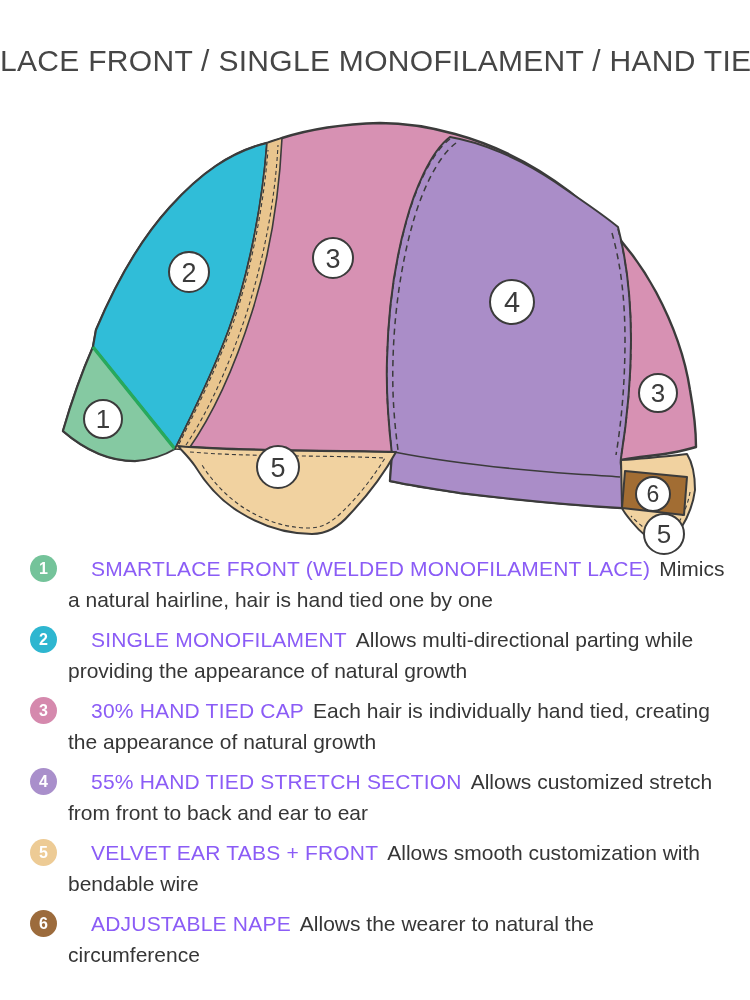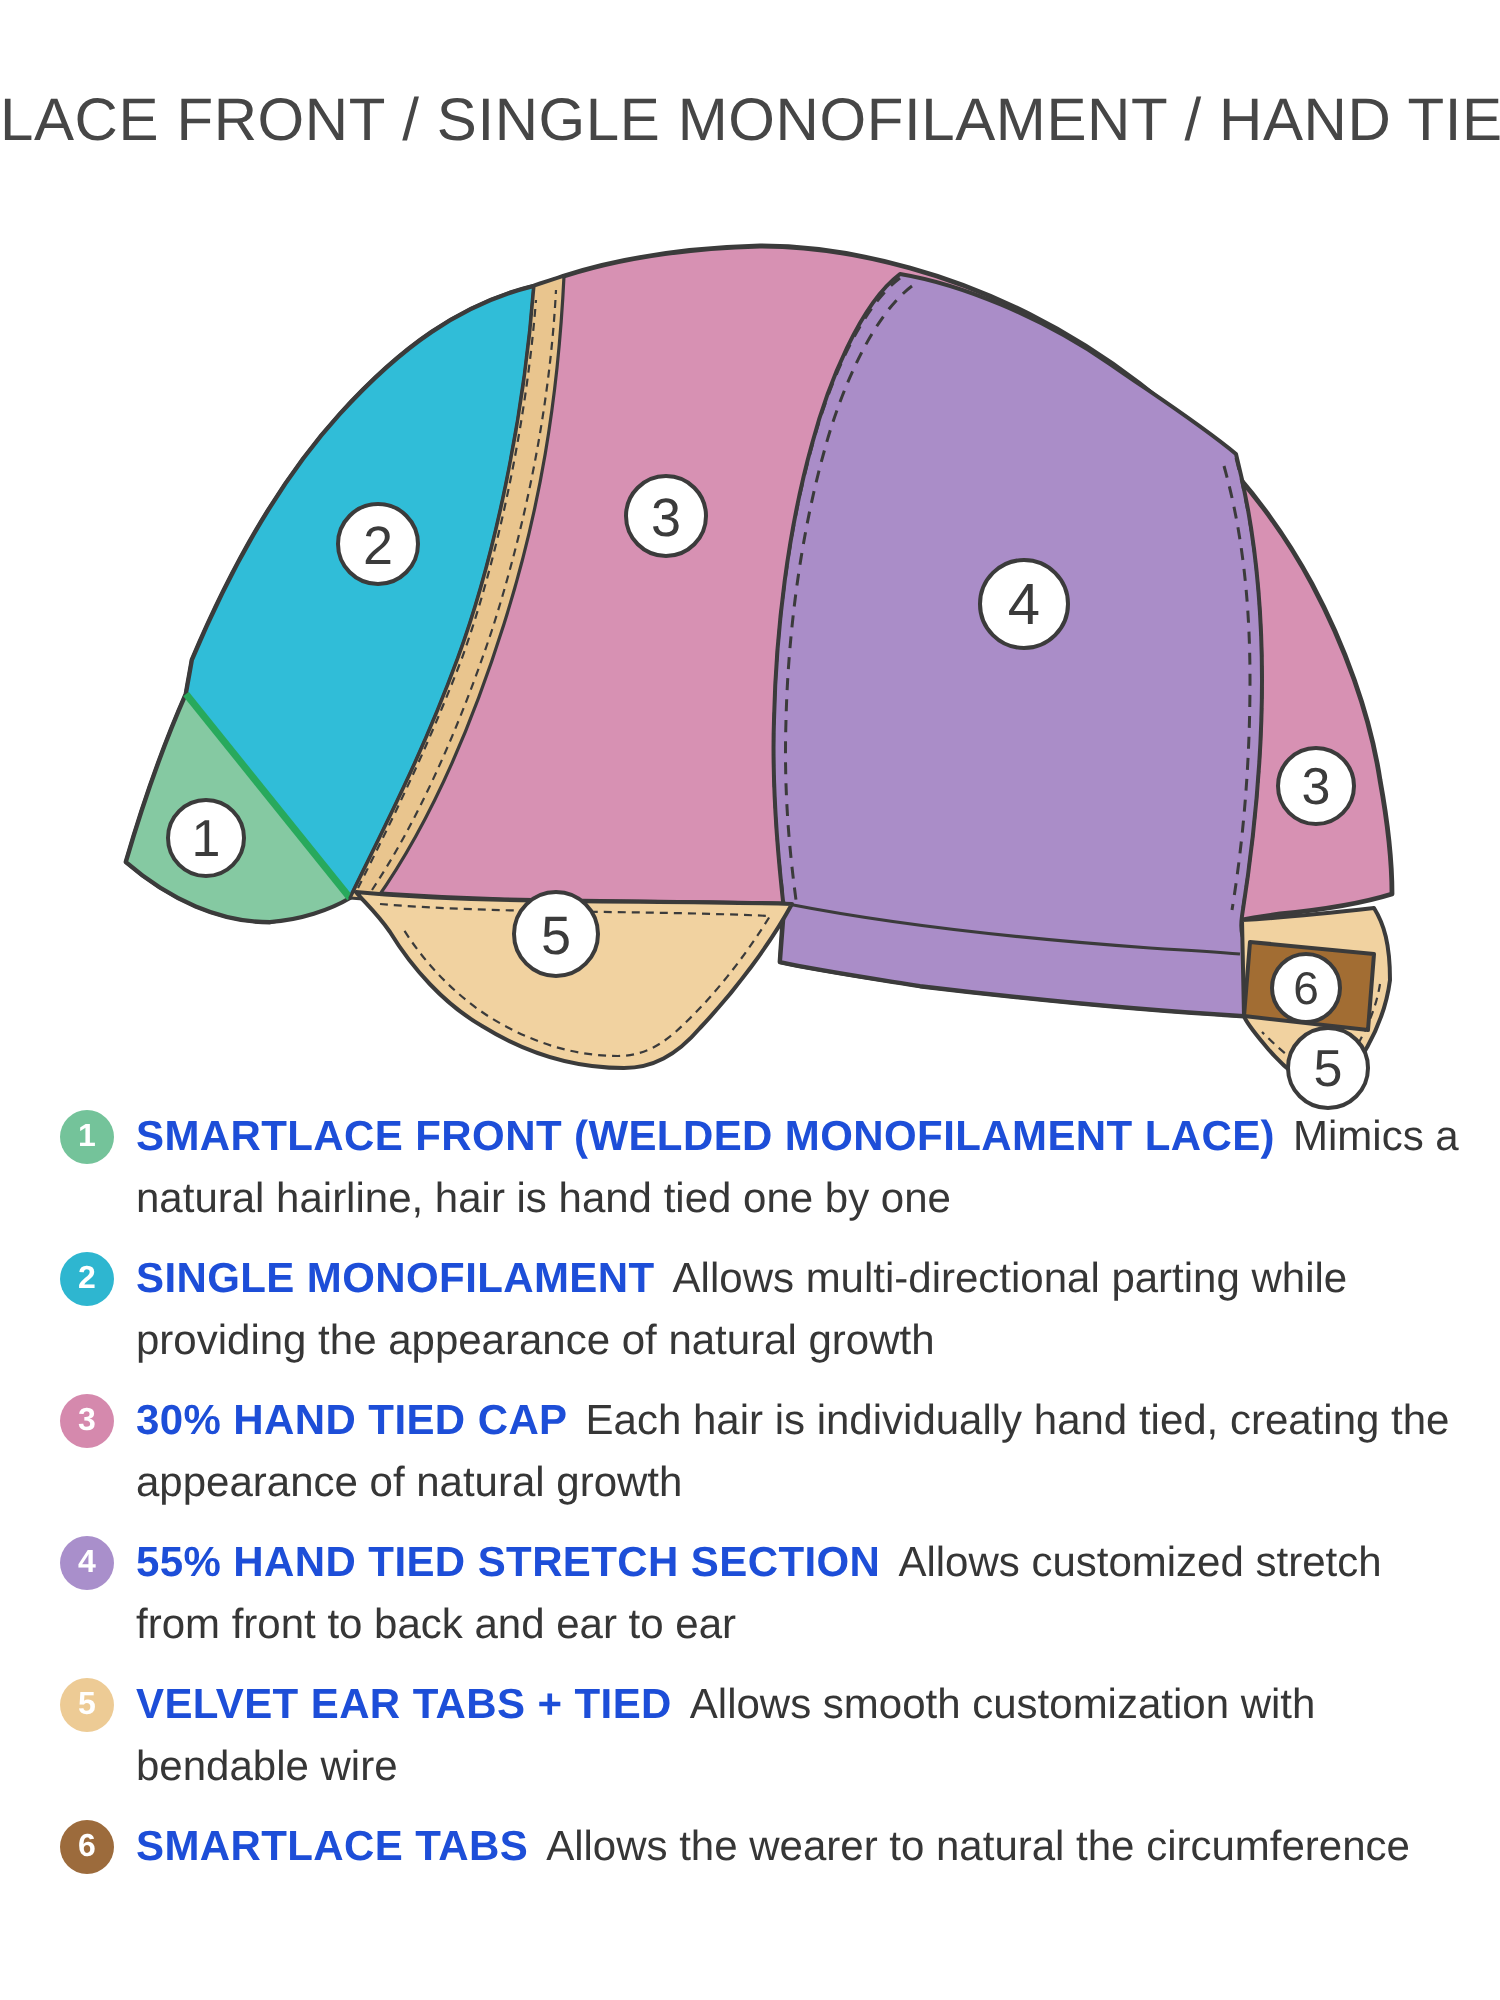--- a/index.html
+++ b/index.html
@@ -7,21 +7,21 @@
         font-family:"Liberation Sans",sans-serif;}
   .title{position:absolute;top:44px;left:0;width:750px;text-align:center;
          font-size:30px;letter-spacing:.3px;color:#464646;white-space:nowrap;}
   .cap-svg{position:absolute;left:0;top:100px;}
   .cap-svg text{font-family:"Liberation Sans",sans-serif;fill:#3b3b3b;}
   .legend{position:absolute;left:30px;top:553px;width:700px;}
   .legend-row{display:flex;align-items:flex-start;margin-bottom:9px;}
   .dot{flex:0 0 auto;width:27px;height:27px;border-radius:50%;margin:2px 11px 0 0;
        color:#fff;font-size:16px;font-weight:700;line-height:27px;text-align:center;}
   .txt{margin:0;width:680px;font-size:21px;line-height:31px;color:#333;}
-  .lbl{font-weight:700;color:#1d4ed8;letter-spacing:.2px;}
+  .lbl{font-weight:400;color:#8b5cf6;letter-spacing:.2px;margin-left:23px;}
   .dsc{margin-left:9px;color:#363636;}
 </style>
 </head>
 <body>
 
 <div class="page">
 
   <div class="title">LACE FRONT / SINGLE MONOFILAMENT / HAND TIED</div>
 
   <svg class="cap-svg" width="750" height="465" viewBox="0 100 750 465">
@@ -157,22 +157,22 @@
       <p class="txt"><span class="lbl">30% HAND TIED CAP</span><span class="dsc">Each hair is individually hand tied, creating the appearance of natural growth</span></p>
     </div>
 
     <div class="legend-row">
       <span class="dot" style="background-color: rgb(169, 143, 203);">4</span>
       <p class="txt"><span class="lbl">55% HAND TIED STRETCH SECTION</span><span class="dsc">Allows customized stretch from front to back and ear to ear</span></p>
     </div>
 
     <div class="legend-row">
       <span class="dot" style="background-color: rgb(237, 203, 149);">5</span>
-      <p class="txt"><span class="lbl">VELVET EAR TABS + TIED</span><span class="dsc">Allows smooth customization with bendable wire</span></p>
+      <p class="txt"><span class="lbl">VELVET EAR TABS + FRONT</span><span class="dsc">Allows smooth customization with bendable wire</span></p>
     </div>
 
     <div class="legend-row">
       <span class="dot" style="background-color: rgb(156, 107, 60);">6</span>
-      <p class="txt"><span class="lbl">SMARTLACE TABS</span><span class="dsc">Allows the wearer to natural the circumference</span></p>
+      <p class="txt"><span class="lbl">ADJUSTABLE NAPE</span><span class="dsc">Allows the wearer to natural the circumference</span></p>
     </div>
 
   </div>
 </div>
 
 </body></html>

